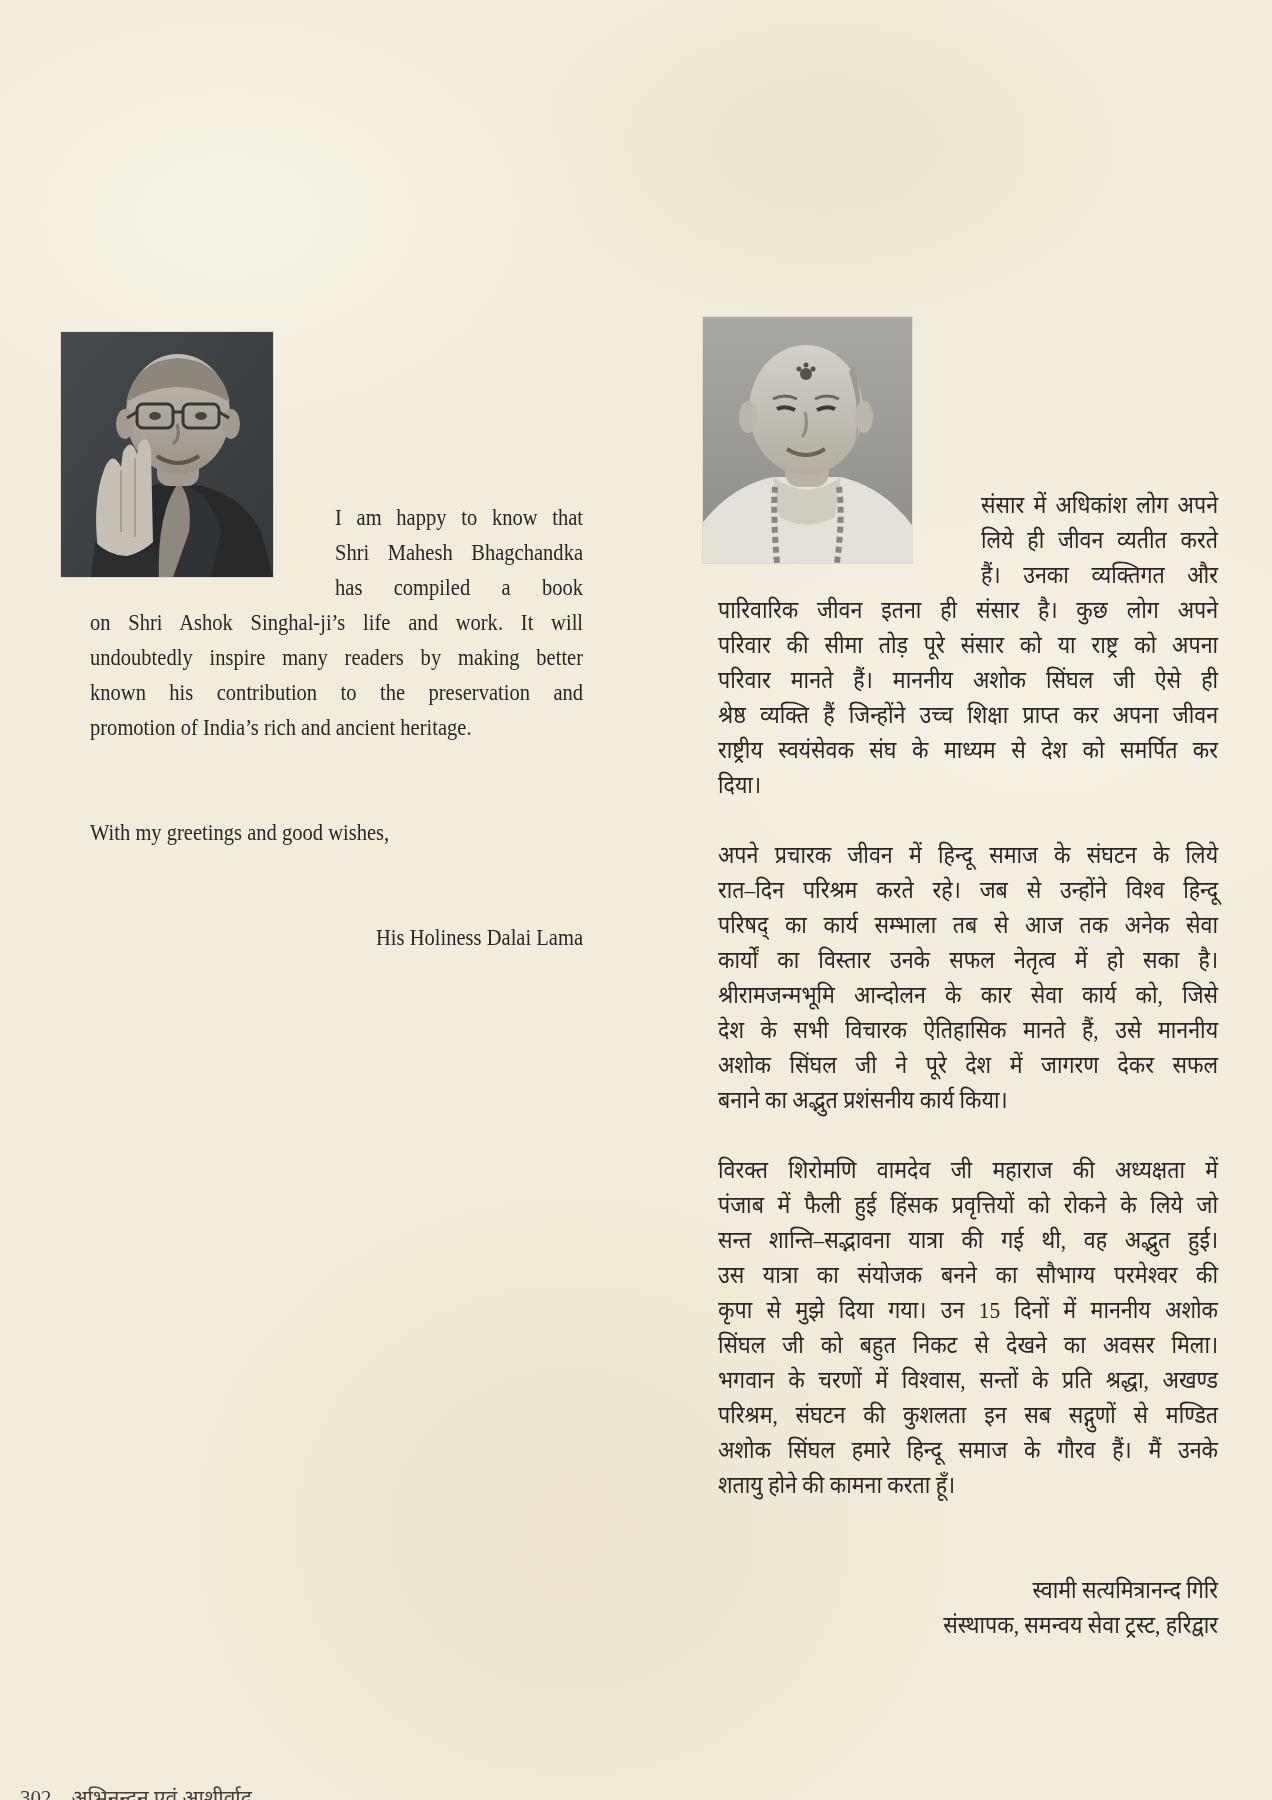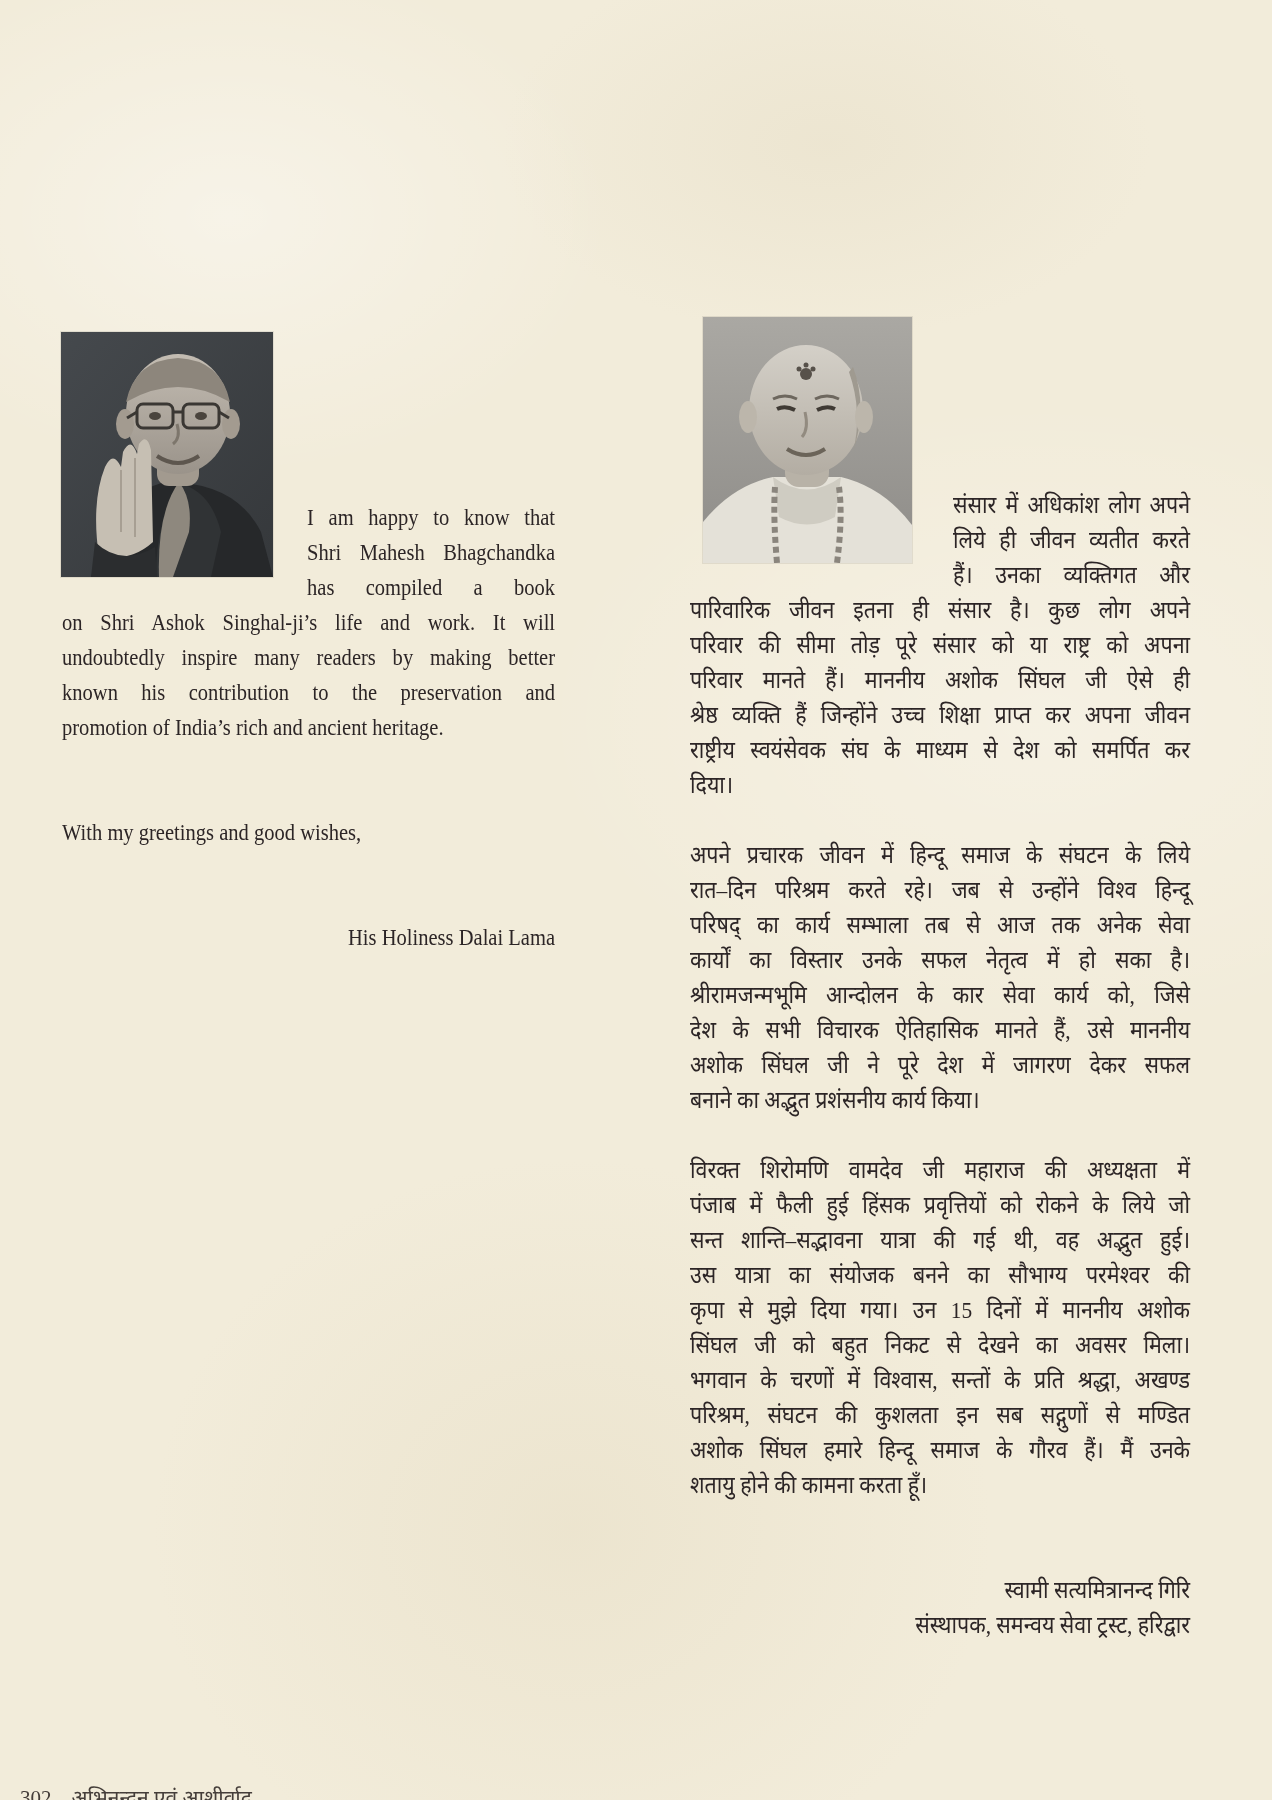--- a/index.html
+++ b/index.html
@@ -10,21 +10,21 @@
     overflow:hidden;
     background-color:#f2ecda;
     background-image:
       radial-gradient(ellipse 620px 420px at 18% 12%, rgba(255,255,255,.38), transparent 62%),
       radial-gradient(ellipse 820px 520px at 82% 40%, rgba(255,255,255,.26), transparent 62%),
       radial-gradient(ellipse 700px 620px at 45% 85%, rgba(221,209,178,.28), transparent 60%),
       radial-gradient(ellipse 500px 300px at 65% 8%, rgba(224,214,188,.30), transparent 65%);
     font-family:"Liberation Serif","DejaVu Serif",serif;
     color:#2c2526;
   }
-  .col{position:absolute;}
+  .col{position:absolute;margin-left:28px;}
   #col-left{left:62px;top:500px;width:493px;}
   #col-right{left:690px;top:488px;width:500px;}
   .ln{
     height:35px;line-height:35px;
     white-space:nowrap;
     font-size:23px;
     width:112%;
     transform:scaleX(0.893);
     transform-origin:0 0;
   }

